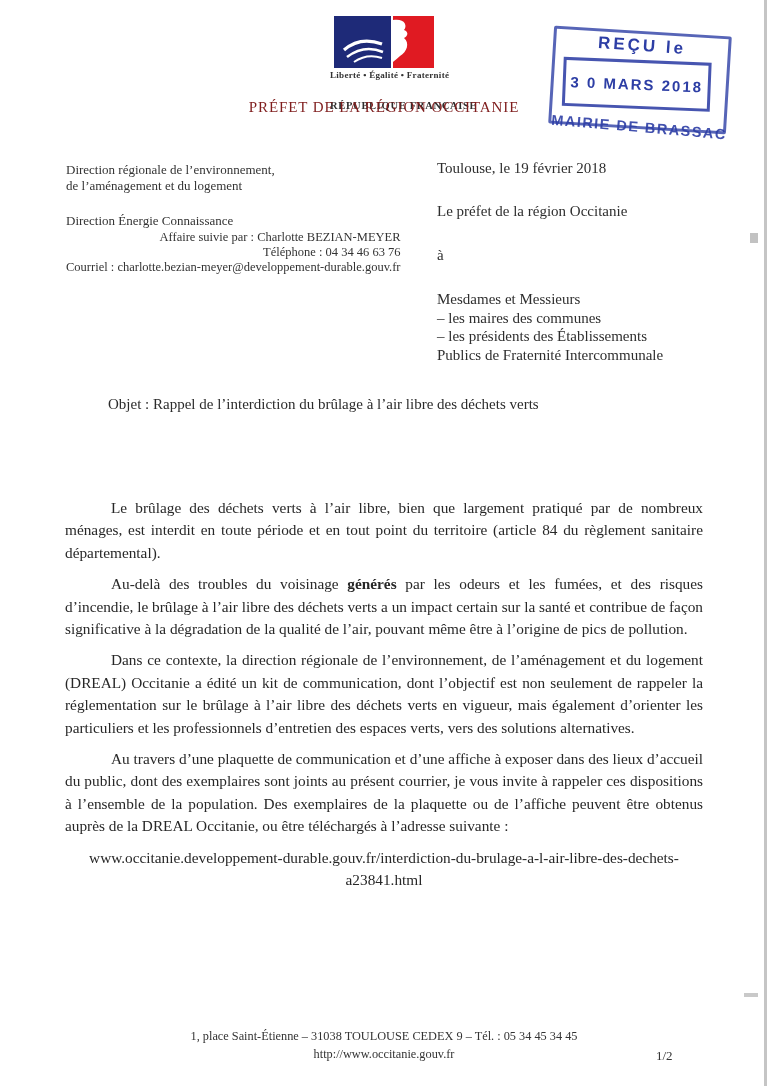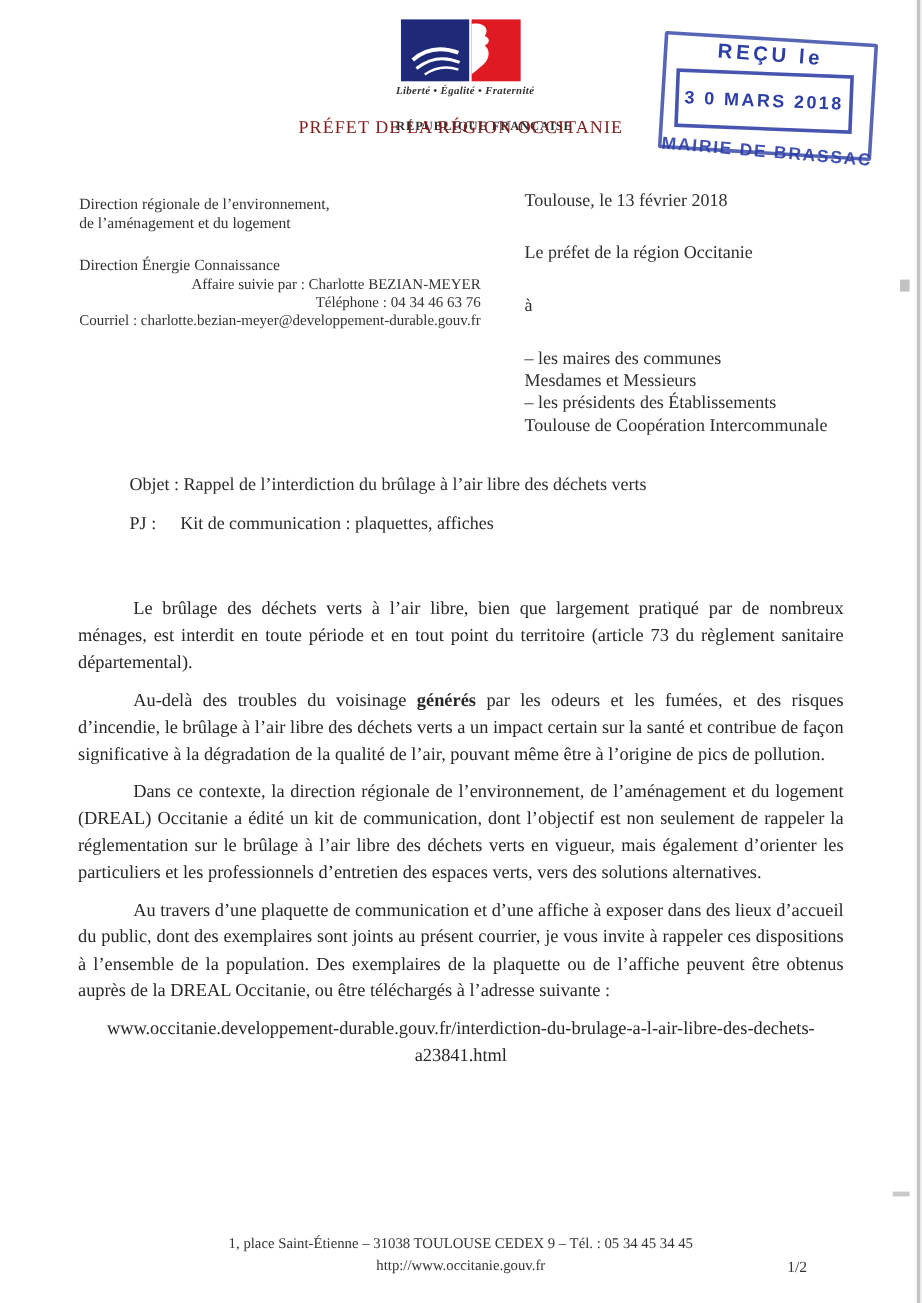--- a/index.html
+++ b/index.html
@@ -8,21 +8,21 @@
     width:768px;height:1086px;
     background:#ffffff;
     font-family:"Liberation Serif","DejaVu Serif",serif;
     color:#2b2b2b;
     overflow:hidden;
     margin:0 auto;
   }
   
   .logo-block{position:absolute;left:330px;top:16px;width:108px;text-align:center;}
   .logo-svg{display:block;margin:0 auto;}
-  .motto{font-size:9px;font-weight:bold;font-style:italic;letter-spacing:.3px;margin-top:2px;color:#333;white-space:nowrap;}
+  .motto{font-size:9px;font-weight:bold;letter-spacing:.3px;margin-top:2px;color:#333;white-space:nowrap;}
   .republic{font-size:10.5px;font-weight:bold;letter-spacing:.7px;margin-top:20px;color:#2e2e2e;white-space:nowrap;}
   .prefet-title{position:absolute;left:0;right:0;top:99px;text-align:center;font-size:15px;letter-spacing:.9px;color:#7f1d1d;}
   
   .stamp{
     position:absolute;left:551px;top:31px;width:172px;height:92px;
     transform:rotate(3.5deg);
     border:3px solid rgba(45,62,165,.8);
     border-radius:2px;
     font-family:"Liberation Sans","DejaVu Sans",sans-serif;
     color:#2d3ea5;
@@ -104,40 +104,37 @@
     <div>de l’aménagement et du logement</div>
     <div class="service">Direction Énergie Connaissance</div>
     <div class="contact">
       <div>Affaire suivie par : Charlotte BEZIAN-MEYER</div>
       <div>Téléphone : 04 34 46 63 76</div>
       <div>Courriel : charlotte.bezian-meyer@developpement-durable.gouv.fr</div>
     </div>
   </div>
 
   <div class="recipient">
-    <div>Toulouse, le 13 février 2018</div>
+    <div>Toulouse, le 19 février 2018</div>
     <div class="from-title">Le préfet de la région Occitanie</div>
     <div class="to-word">à</div>
     <div class="to-group">
+      <div>Mesdames et Messieurs</div>
       <div>– les maires des communes</div>
-      <div>Mesdames et Messieurs</div>
       <div>– les présidents des Établissements</div>
-      <div>Toulouse de Coopération Intercommunale</div>
+      <div>Publics de Fraternité Intercommunale</div>
     </div>
   </div>
 
   <div class="subject-line">
     <span class="u">Objet</span><span> : Rappel de l’interdiction du brûlage à l’air libre des déchets verts</span>
   </div>
-  <div class="pj-line">
-    <span class="u">PJ</span><span> :</span><span class="pj-text">Kit de communication : plaquettes, affiches</span>
-  </div>
 
   <div class="body-text">
-    <p>Le brûlage des déchets verts à l’air libre, bien que largement pratiqué par de nombreux ménages, est interdit en toute période et en tout point du territoire (article 73 du règlement sanitaire départemental).</p>
+    <p>Le brûlage des déchets verts à l’air libre, bien que largement pratiqué par de nombreux ménages, est interdit en toute période et en tout point du territoire (article 84 du règlement sanitaire départemental).</p>
     <p><span>Au-delà des troubles du voisinage </span><b>générés</b><span> par les odeurs et les fumées, et des risques d’incendie, le brûlage à l’air libre des déchets verts a un impact certain sur la santé et contribue de façon significative à la dégradation de la qualité de l’air, pouvant même être à l’origine de pics de pollution.</span></p>
     <p>Dans ce contexte, la direction régionale de l’environnement, de l’aménagement et du logement (DREAL) Occitanie a édité un kit de communication, dont l’objectif est non seulement de rappeler la réglementation sur le brûlage à l’air libre des déchets verts en vigueur, mais également d’orienter les particuliers et les professionnels d’entretien des espaces verts, vers des solutions alternatives.</p>
     <p>Au travers d’une plaquette de communication et d’une affiche à exposer dans des lieux d’accueil du public, dont des exemplaires sont joints au présent courrier, je vous invite à rappeler ces dispositions à l’ensemble de la population. Des exemplaires de la plaquette ou de l’affiche peuvent être obtenus auprès de la DREAL Occitanie, ou être téléchargés à l’adresse suivante :</p>
     <div class="url-block">
       <div>www.occitanie.developpement-durable.gouv.fr/interdiction-du-brulage-a-l-air-libre-des-dechets-</div>
       <div>a23841.html</div>
     </div>
   </div>
 
   <div class="footer">

